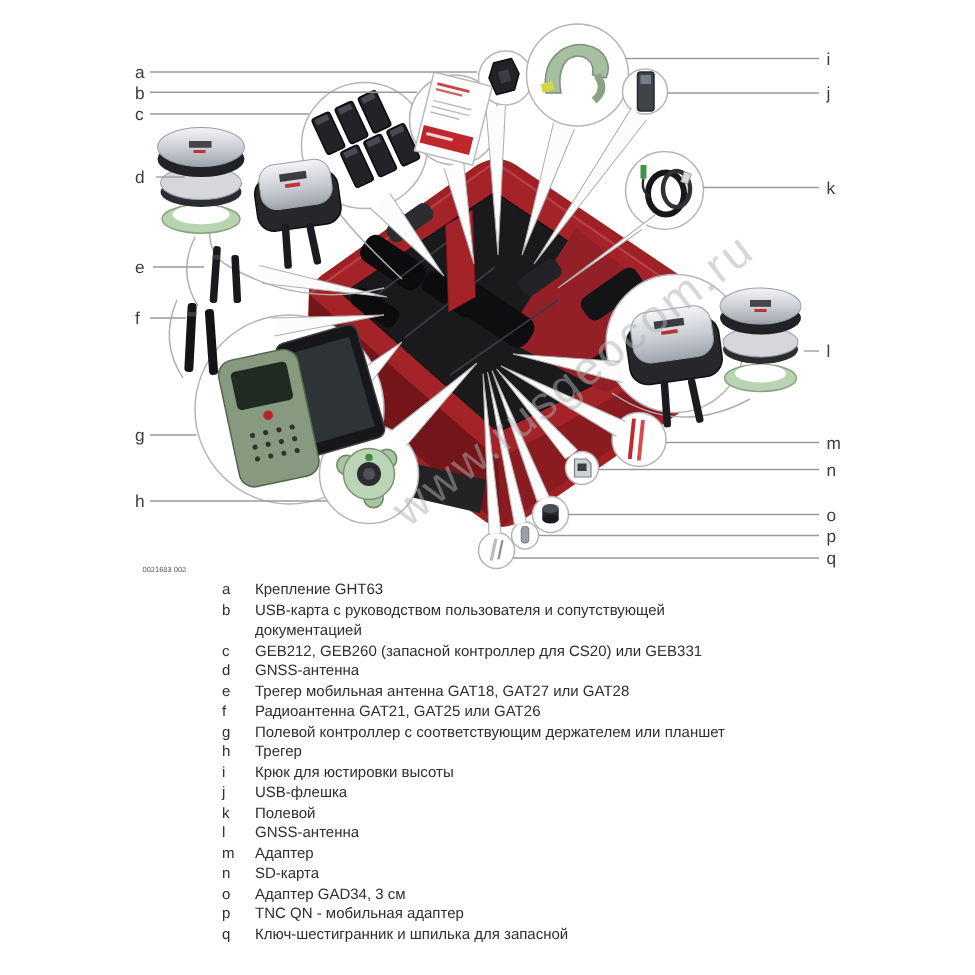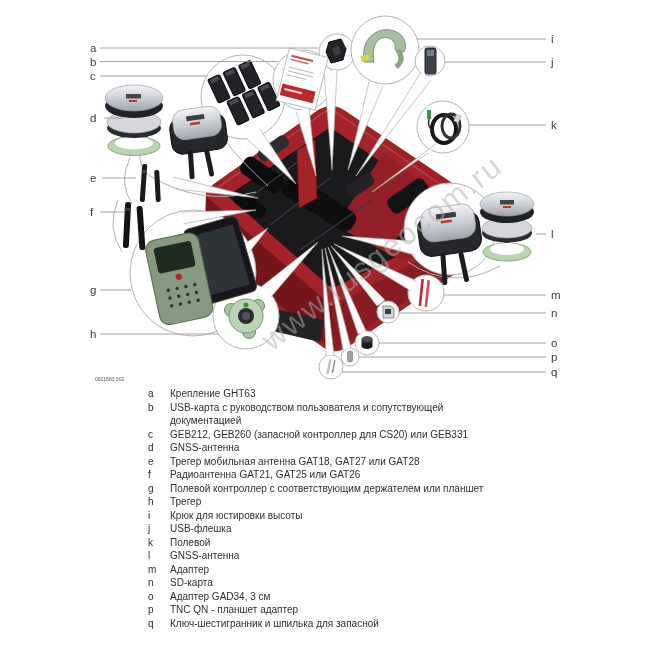--- a/index.html
+++ b/index.html
@@ -364,21 +364,21 @@
   <div class="lrow">
         <span class="ltr">n</span>
         <span class="txt">SD-карта</span>
       </div>
   <div class="lrow">
         <span class="ltr">o</span>
         <span class="txt">Адаптер GAD34, 3 см</span>
       </div>
   <div class="lrow">
         <span class="ltr">p</span>
-        <span class="txt">TNC QN - планшет адаптер</span>
+        <span class="txt">TNC QN - мобильная адаптер</span>
       </div>
   <div class="lrow">
         <span class="ltr">q</span>
         <span class="txt">Ключ-шестигранник и шпилька для запасной</span>
       </div>
 </div>
 
 </div>
 
 </body></html>

